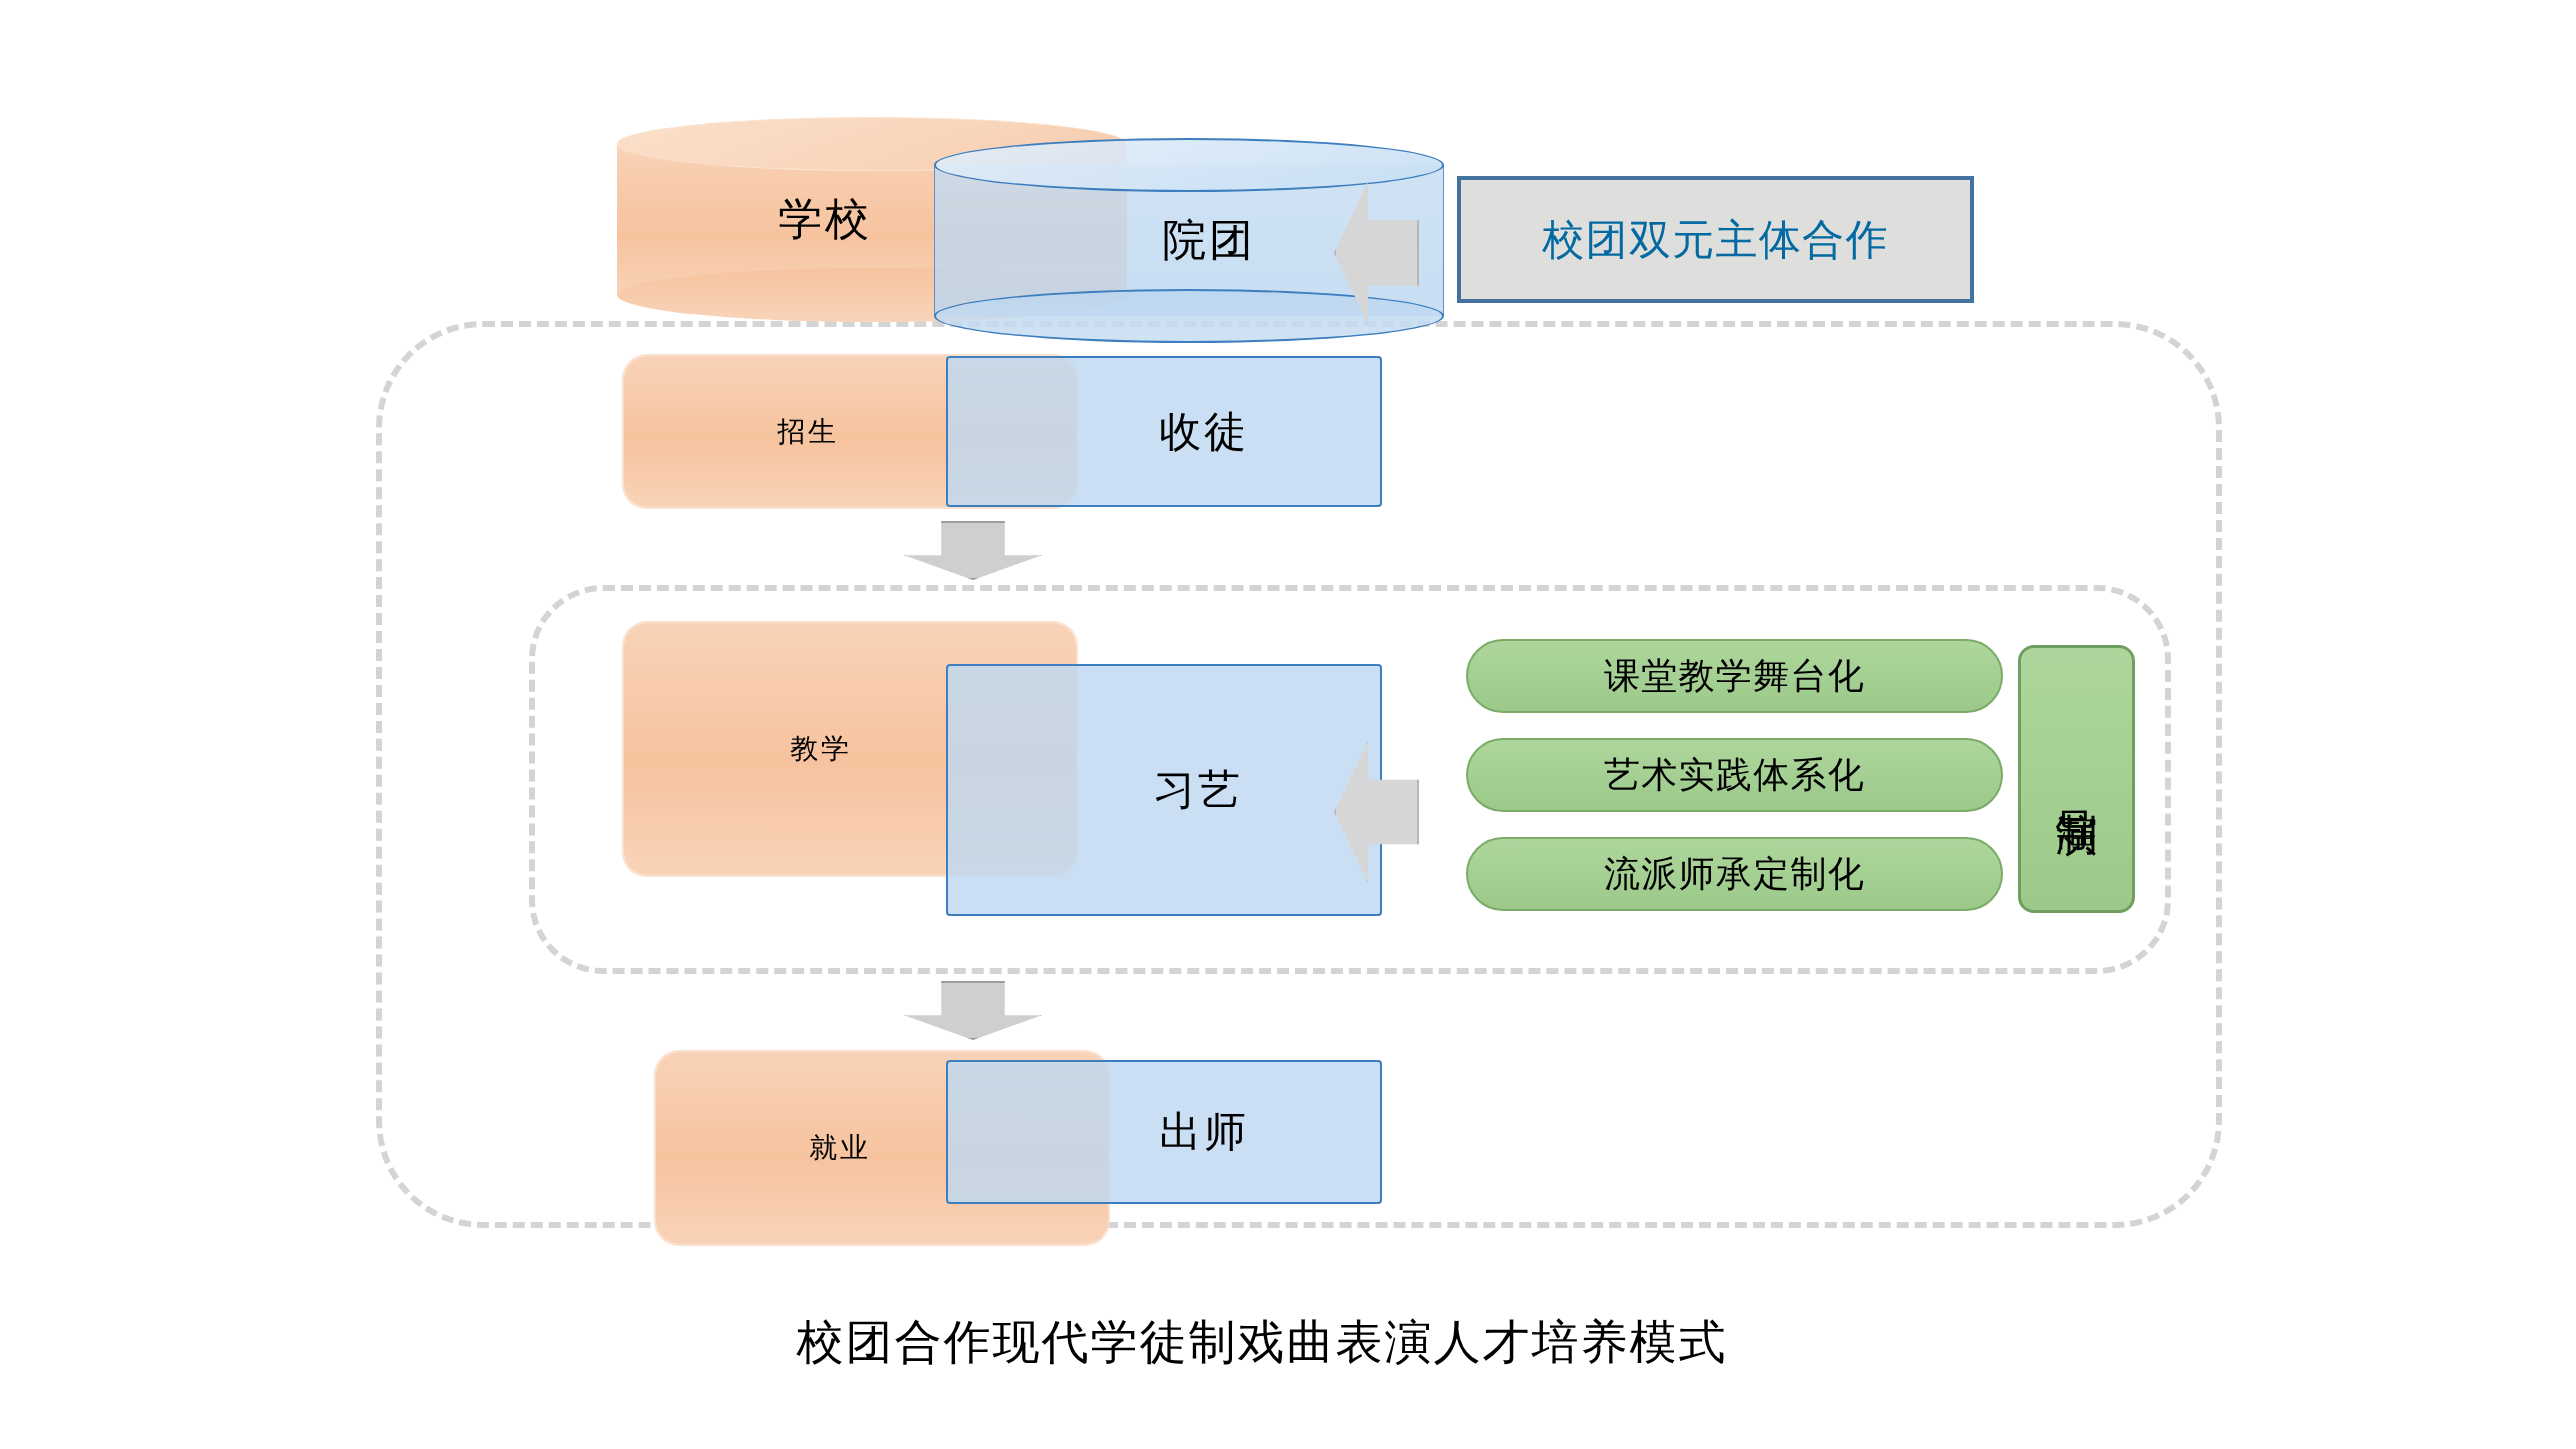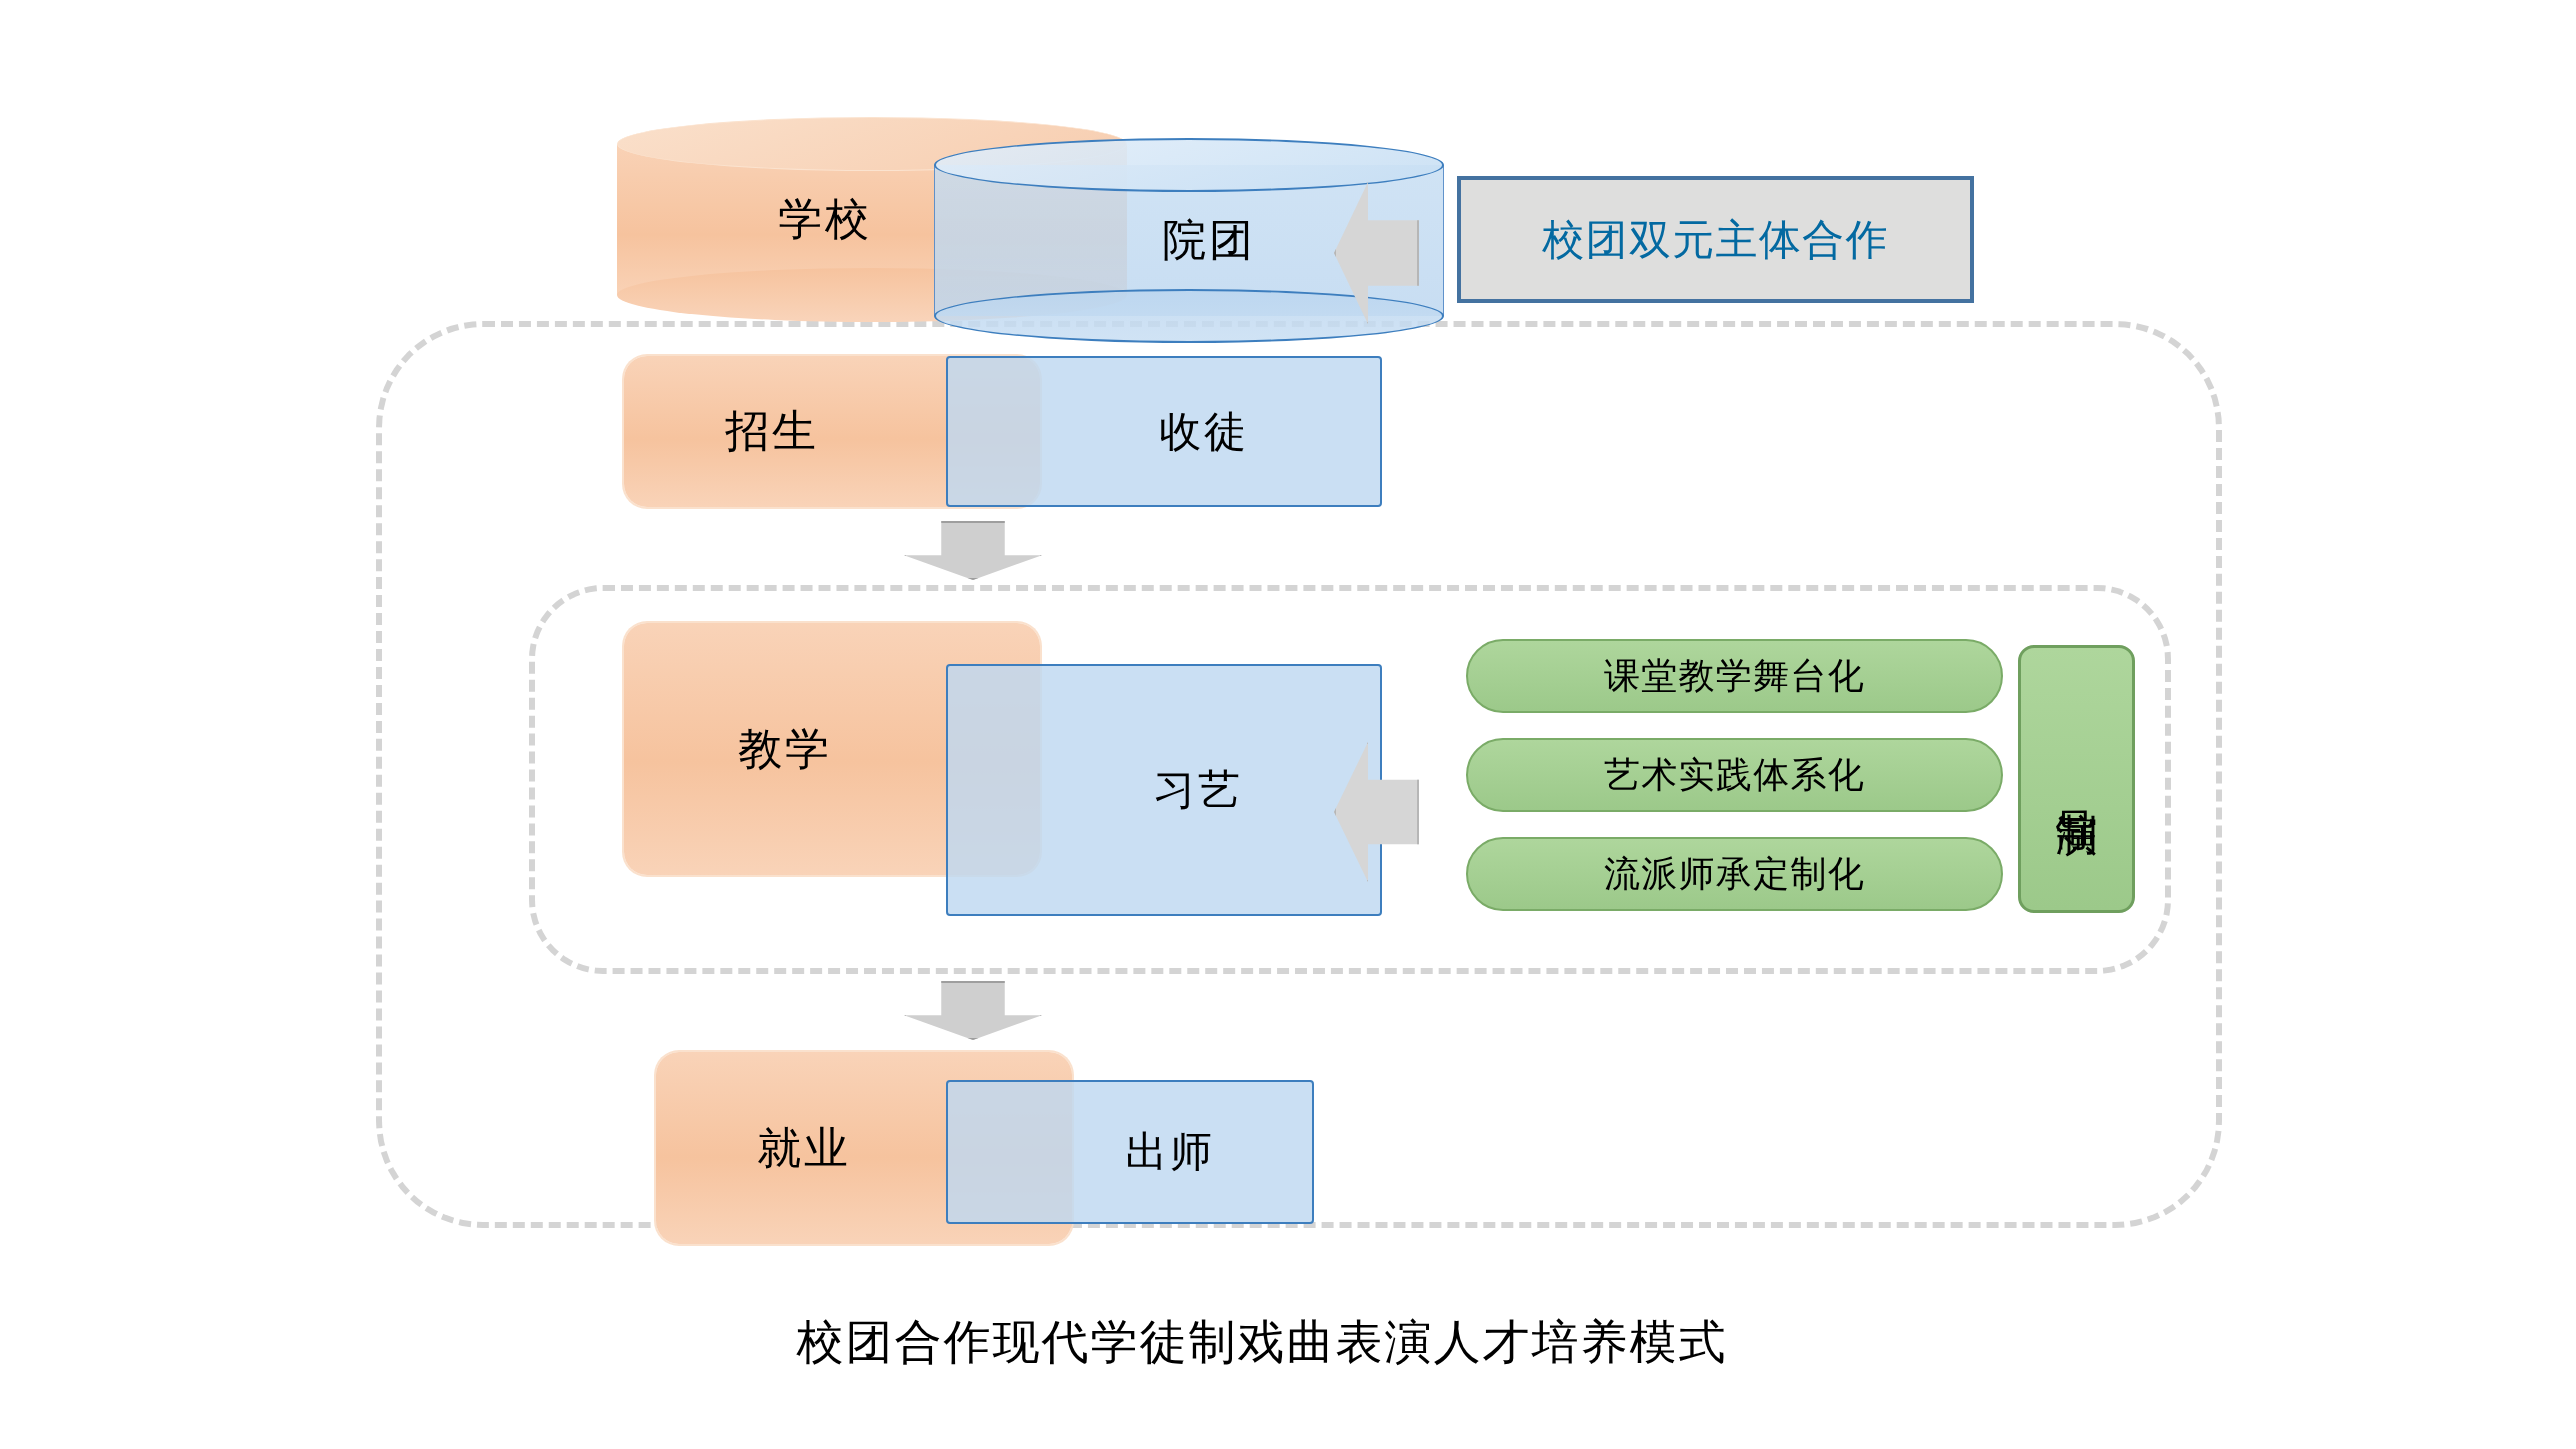--- a/index.html
+++ b/index.html
@@ -34,40 +34,40 @@
                     border:2px solid #3d7ebe;box-sizing:border-box;}
 
   .cyl-label{position:absolute;z-index:9;display:flex;align-items:center;justify-content:center;
              color:#000;font-size:44px;letter-spacing:2.7px;white-space:nowrap;}
 
   
   .pair-left{position:absolute;border-radius:23px;
              background:linear-gradient(180deg,#f9d3b8 0%,#f6c39e 55%,#f9d3b8 100%);
              box-shadow:0 0 0 2px rgba(250,222,200,.9);
              display:flex;align-items:center;justify-content:center;
-             color:#000;font-size:44px;letter-spacing:2.7px;z-index:3;}
+             color:#000;font-size:28px;letter-spacing:2.7px;z-index:3;padding-left:36px;}
   .pair-right{position:absolute;border-radius:4px;
               background:rgba(190,216,240,.82);border:2px solid #3d7ebe;box-sizing:border-box;
               display:flex;align-items:center;justify-content:center;
               color:#000;font-size:42px;letter-spacing:2.7px;z-index:4;}
   .pair-left span,.pair-right span{position:relative;z-index:2;}
 
   #box-zhaosheng{left:624px;top:356px;width:416px;height:151px;}
   #box-zhaosheng span{transform:translateX(-60px);}
   #box-shoutu{left:946px;top:356px;width:436px;height:151px;}
   #box-shoutu span{transform:translateX(40px);}
 
   #box-jiaoxue{left:624px;top:623px;width:416px;height:252px;}
   #box-jiaoxue span{transform:translateX(-47px);}
   #box-xiyi{left:946px;top:664px;width:436px;height:252px;}
   #box-xiyi span{transform:translateX(34px);}
 
   #box-jiuye{left:656px;top:1052px;width:416px;height:192px;}
   #box-jiuye span{transform:translateX(-60px);}
-  #box-chushi{left:946px;top:1060px;width:368px;height:144px;margin-top:20px;}
+  #box-chushi{left:946px;top:1060px;width:436px;height:144px;}
   #box-chushi span{transform:translateX(40px);}
 
   
   .arrow-left{position:absolute;background:#d6d6d6;border:2px solid #b6b6b6;
               clip-path:polygon(0% 50%,40% 0%,40% 27%,100% 27%,100% 73%,40% 73%,40% 100%);
               z-index:6;}
   .arrow-down{position:absolute;background:#cfcfcf;border:2px solid #9e9e9e;
               clip-path:polygon(27% 0%,73% 0%,73% 58%,100% 58%,50% 100%,0% 58%,27% 58%);
               z-index:6;}
   #arrow-coop{left:1334px;top:182px;width:81px;height:138px;}

